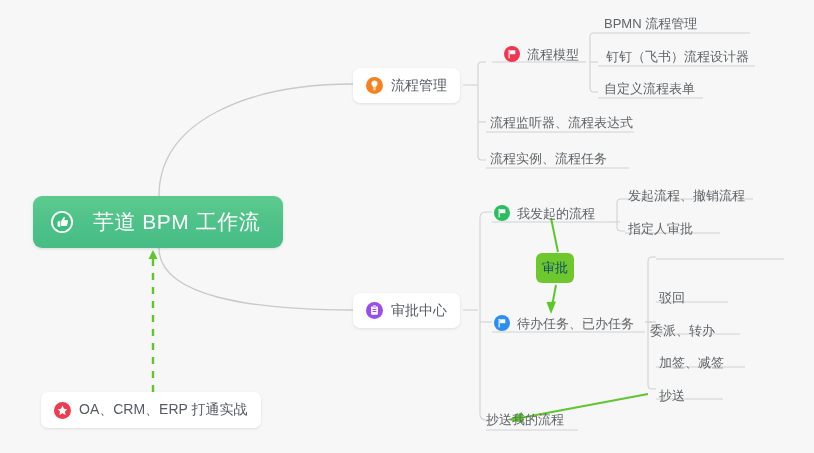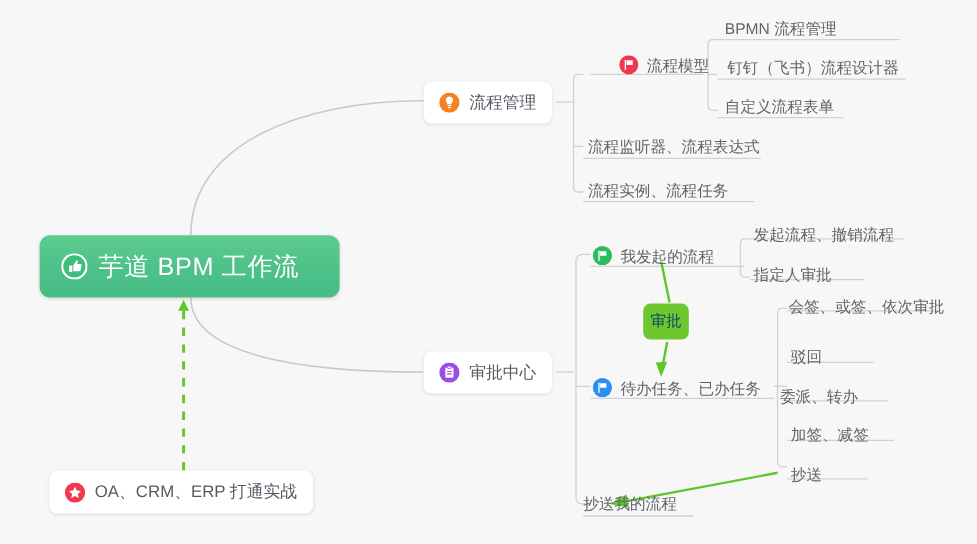--- a/index.html
+++ b/index.html
@@ -18,20 +18,21 @@
   .root-node{
     position:absolute;
     left:33px;top:196px;
     width:250px;height:52px;
     border-radius:9px;
     background:linear-gradient(180deg,#5dcb8e 0%,#4dc189 55%,#46bd84 100%);
     box-shadow:0 1px 3px rgba(0,0,0,.13);
     display:flex;align-items:center;
     box-sizing:border-box;
     padding-left:18px;
+    gap:11px;
   }
   .root-label{
     color:#ffffff;
     font-size:21px;
     letter-spacing:.5px;
     margin-left:9px;
     white-space:nowrap;
   }
 
   
@@ -183,21 +184,21 @@
       <svg width="17" height="17" viewBox="0 0 17 17">
         <circle cx="8.5" cy="8.5" r="8.5" fill="#f5821f"></circle>
         <path d="M8.5 3.4a3.1 3.1 0 0 0-1.8 5.63v.92h3.6v-.92A3.1 3.1 0 0 0 8.5 3.4z" fill="#ffffff"></path>
         <rect x="6.9" y="10.6" width="3.2" height="1" rx=".5" fill="#ffffff"></rect>
         <rect x="7.3" y="12.2" width="2.4" height="1" rx=".5" fill="#ffffff"></rect>
       </svg>
     </span>
     <span class="card-label">流程管理</span>
   </div>
 
-  <div class="txt with-icon" style="left:504px;top:46px;padding-left:12px;">
+  <div class="txt with-icon" style="left:492px;top:46px;padding-left:12px;">
     <span class="cicon">
       <svg width="16" height="16" viewBox="0 0 16 16">
         <circle cx="8" cy="8" r="8" fill="#f03752"></circle>
         <rect x="4.6" y="3.8" width="1.1" height="8.6" rx=".5" fill="#ffffff"></rect>
         <path d="M6.1 4.3h5.2v3.9H6.1z" fill="#ffffff"></path>
       </svg>
     </span>
     <span class="txt-label">流程模型</span>
   </div>
 
@@ -248,23 +249,20 @@
   </div>
 
   <div class="txt" style="left:628px;top:189px;">
     <span class="txt-label">发起流程、撤销流程</span>
   </div>
 
   <div class="txt" style="left:628px;top:222px;">
     <span class="txt-label">指定人审批</span>
   </div>
 
-  <div class="txt" style="left:657px;top:249px;">
-    <span class="txt-label">会签、或签、依次审批</span>
-  </div>
 
   <div class="txt" style="left:659px;top:291px;">
     <span class="txt-label">驳回</span>
   </div>
 
   <div class="txt" style="left:650px;top:324px;">
     <span class="txt-label">委派、转办</span>
   </div>
 
   <div class="txt" style="left:659px;top:356px;">

